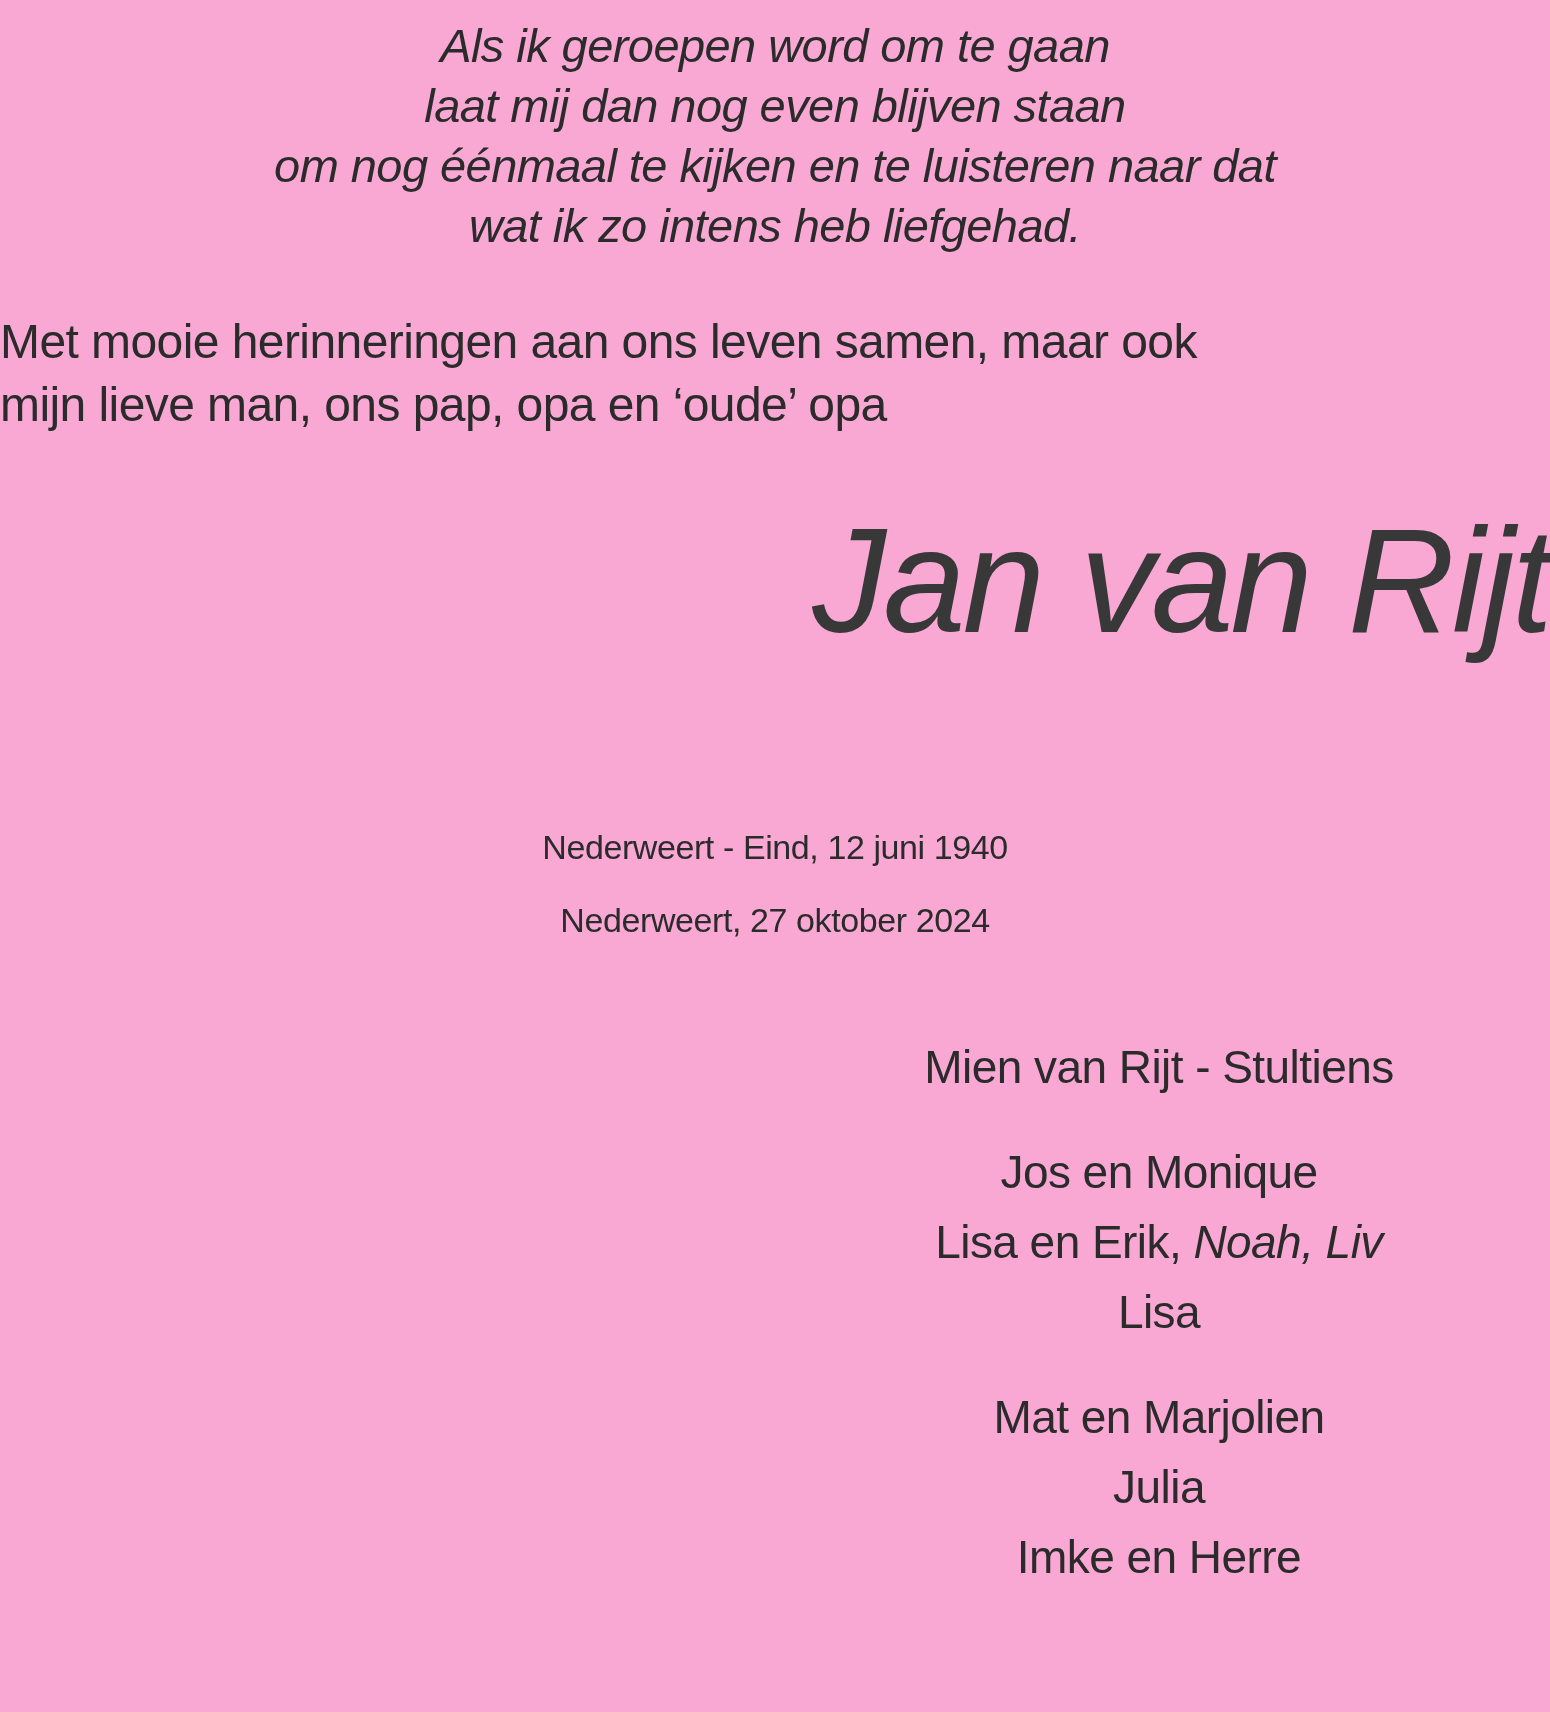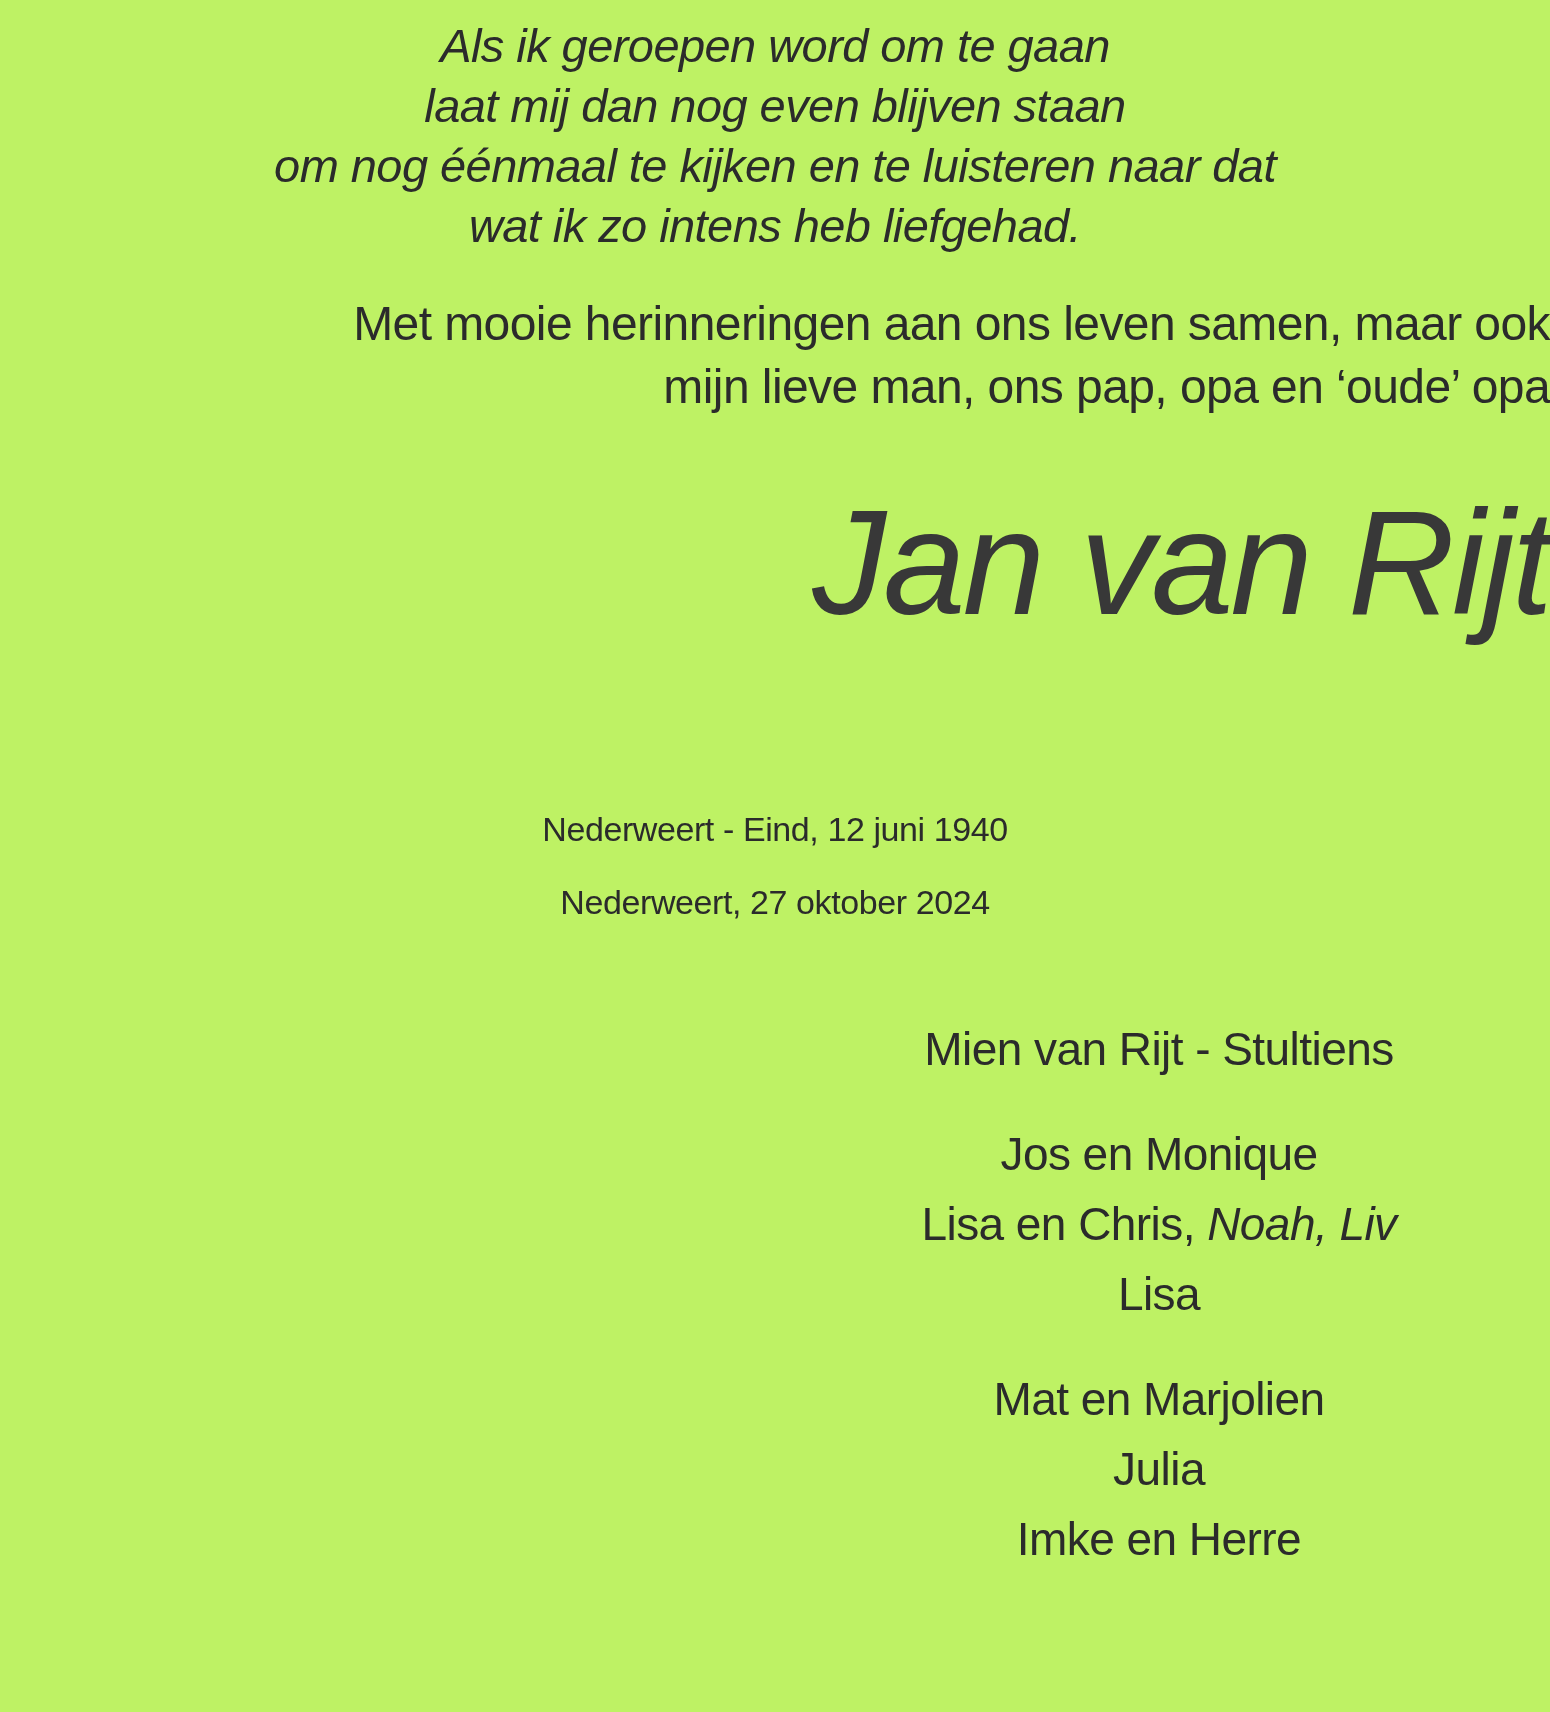--- a/index.html
+++ b/index.html
@@ -13,36 +13,36 @@
     height: 1712px;
     font-family: "Liberation Sans", sans-serif;
     color: #2b2b2b;
     overflow: hidden;
   }
 
   .card {
     width: 1550px;
     height: 1712px;
     padding-top: 16px;
-    background: #bef264;
+    background: #f9a8d4;
   }
 
   
   .poem {
     text-align: center;
     font-style: italic;
     font-size: 47px;
     line-height: 60px;
     letter-spacing: -0.012em;
   }
 
   
   .announcement {
-    margin-top: 36px;
-    text-align: right;
+    margin-top: 54px;
+    text-align: left;
     font-size: 48px;
     line-height: 63px;
     letter-spacing: -0.012em;
   }
 
   
   .signature {
     margin-top: 42px;
     height: 205px;
     text-align: right;
@@ -106,21 +106,21 @@
   </div>
 
   <div class="family">
 
     <div class="family-group">
       <div class="family-line">Mien van Rijt - Stultiens</div>
     </div>
 
     <div class="family-group">
       <div class="family-line">Jos en Monique</div>
-      <div class="family-line"><span>Lisa en Chris, </span><span class="italic">Noah, Liv</span></div>
+      <div class="family-line"><span>Lisa en Erik, </span><span class="italic">Noah, Liv</span></div>
       <div class="family-line">Lisa</div>
     </div>
 
     <div class="family-group">
       <div class="family-line">Mat en Marjolien</div>
       <div class="family-line">Julia</div>
       <div class="family-line">Imke en Herre</div>
     </div>
 
   </div>

